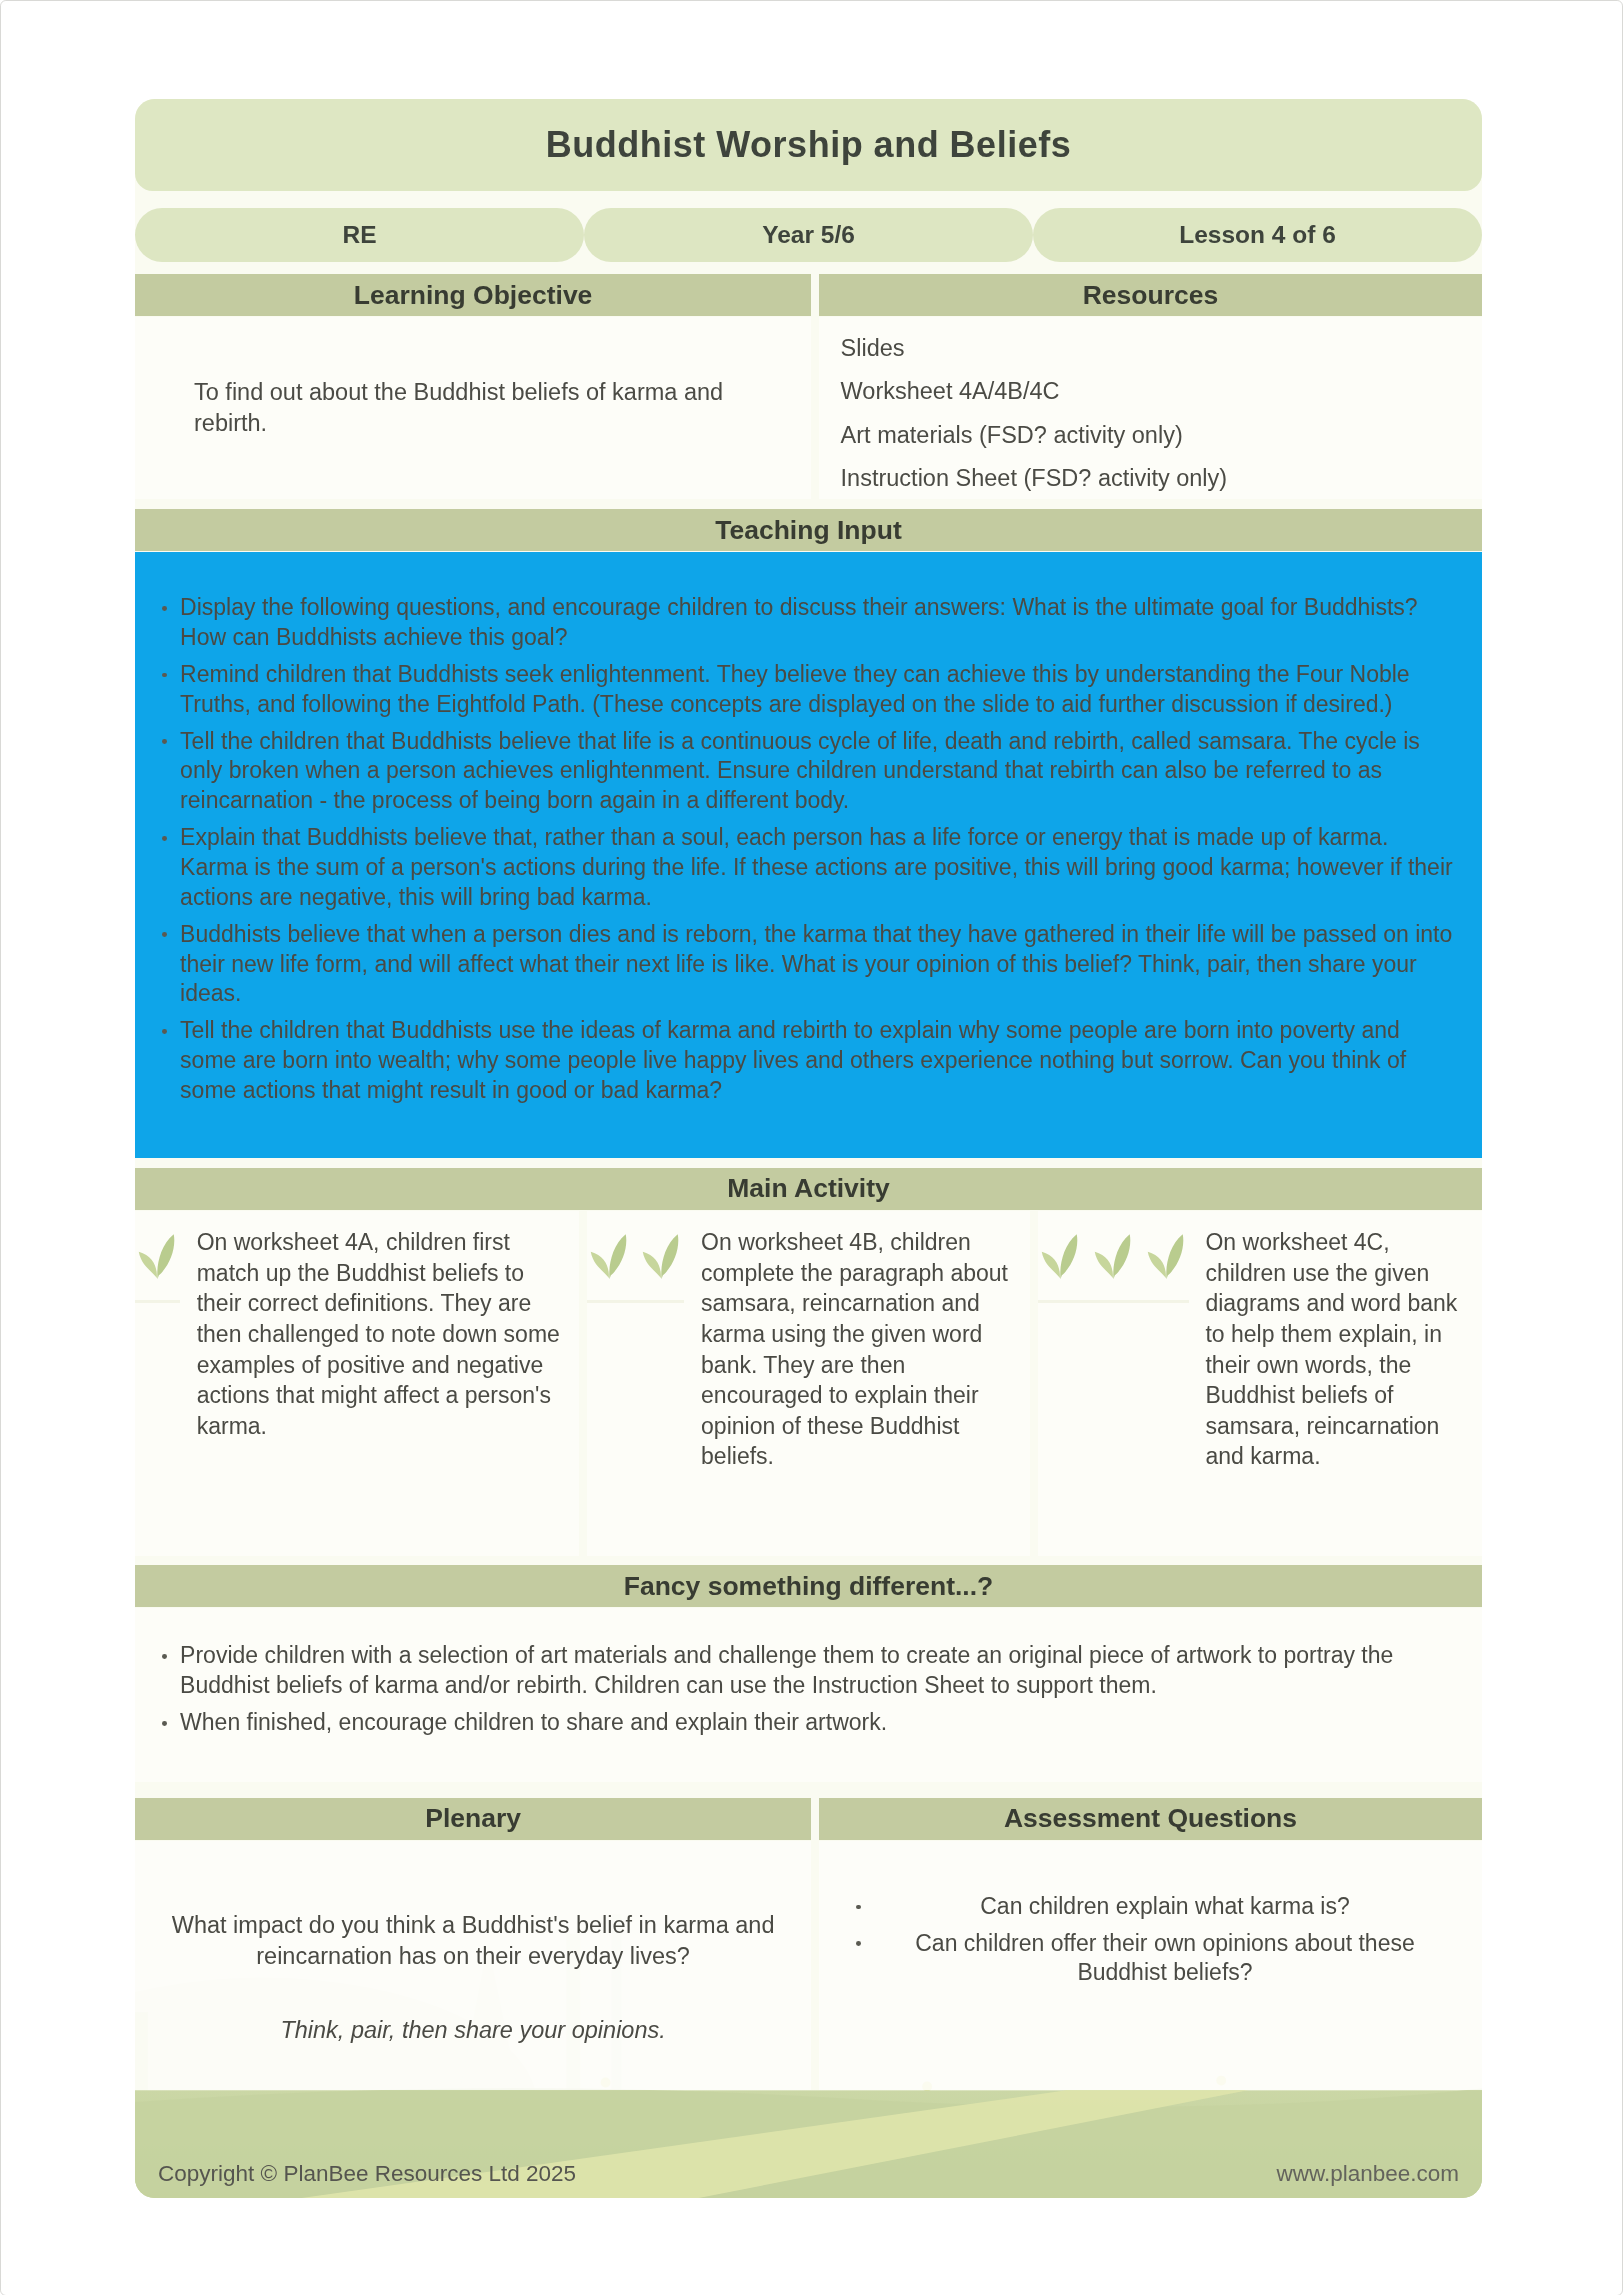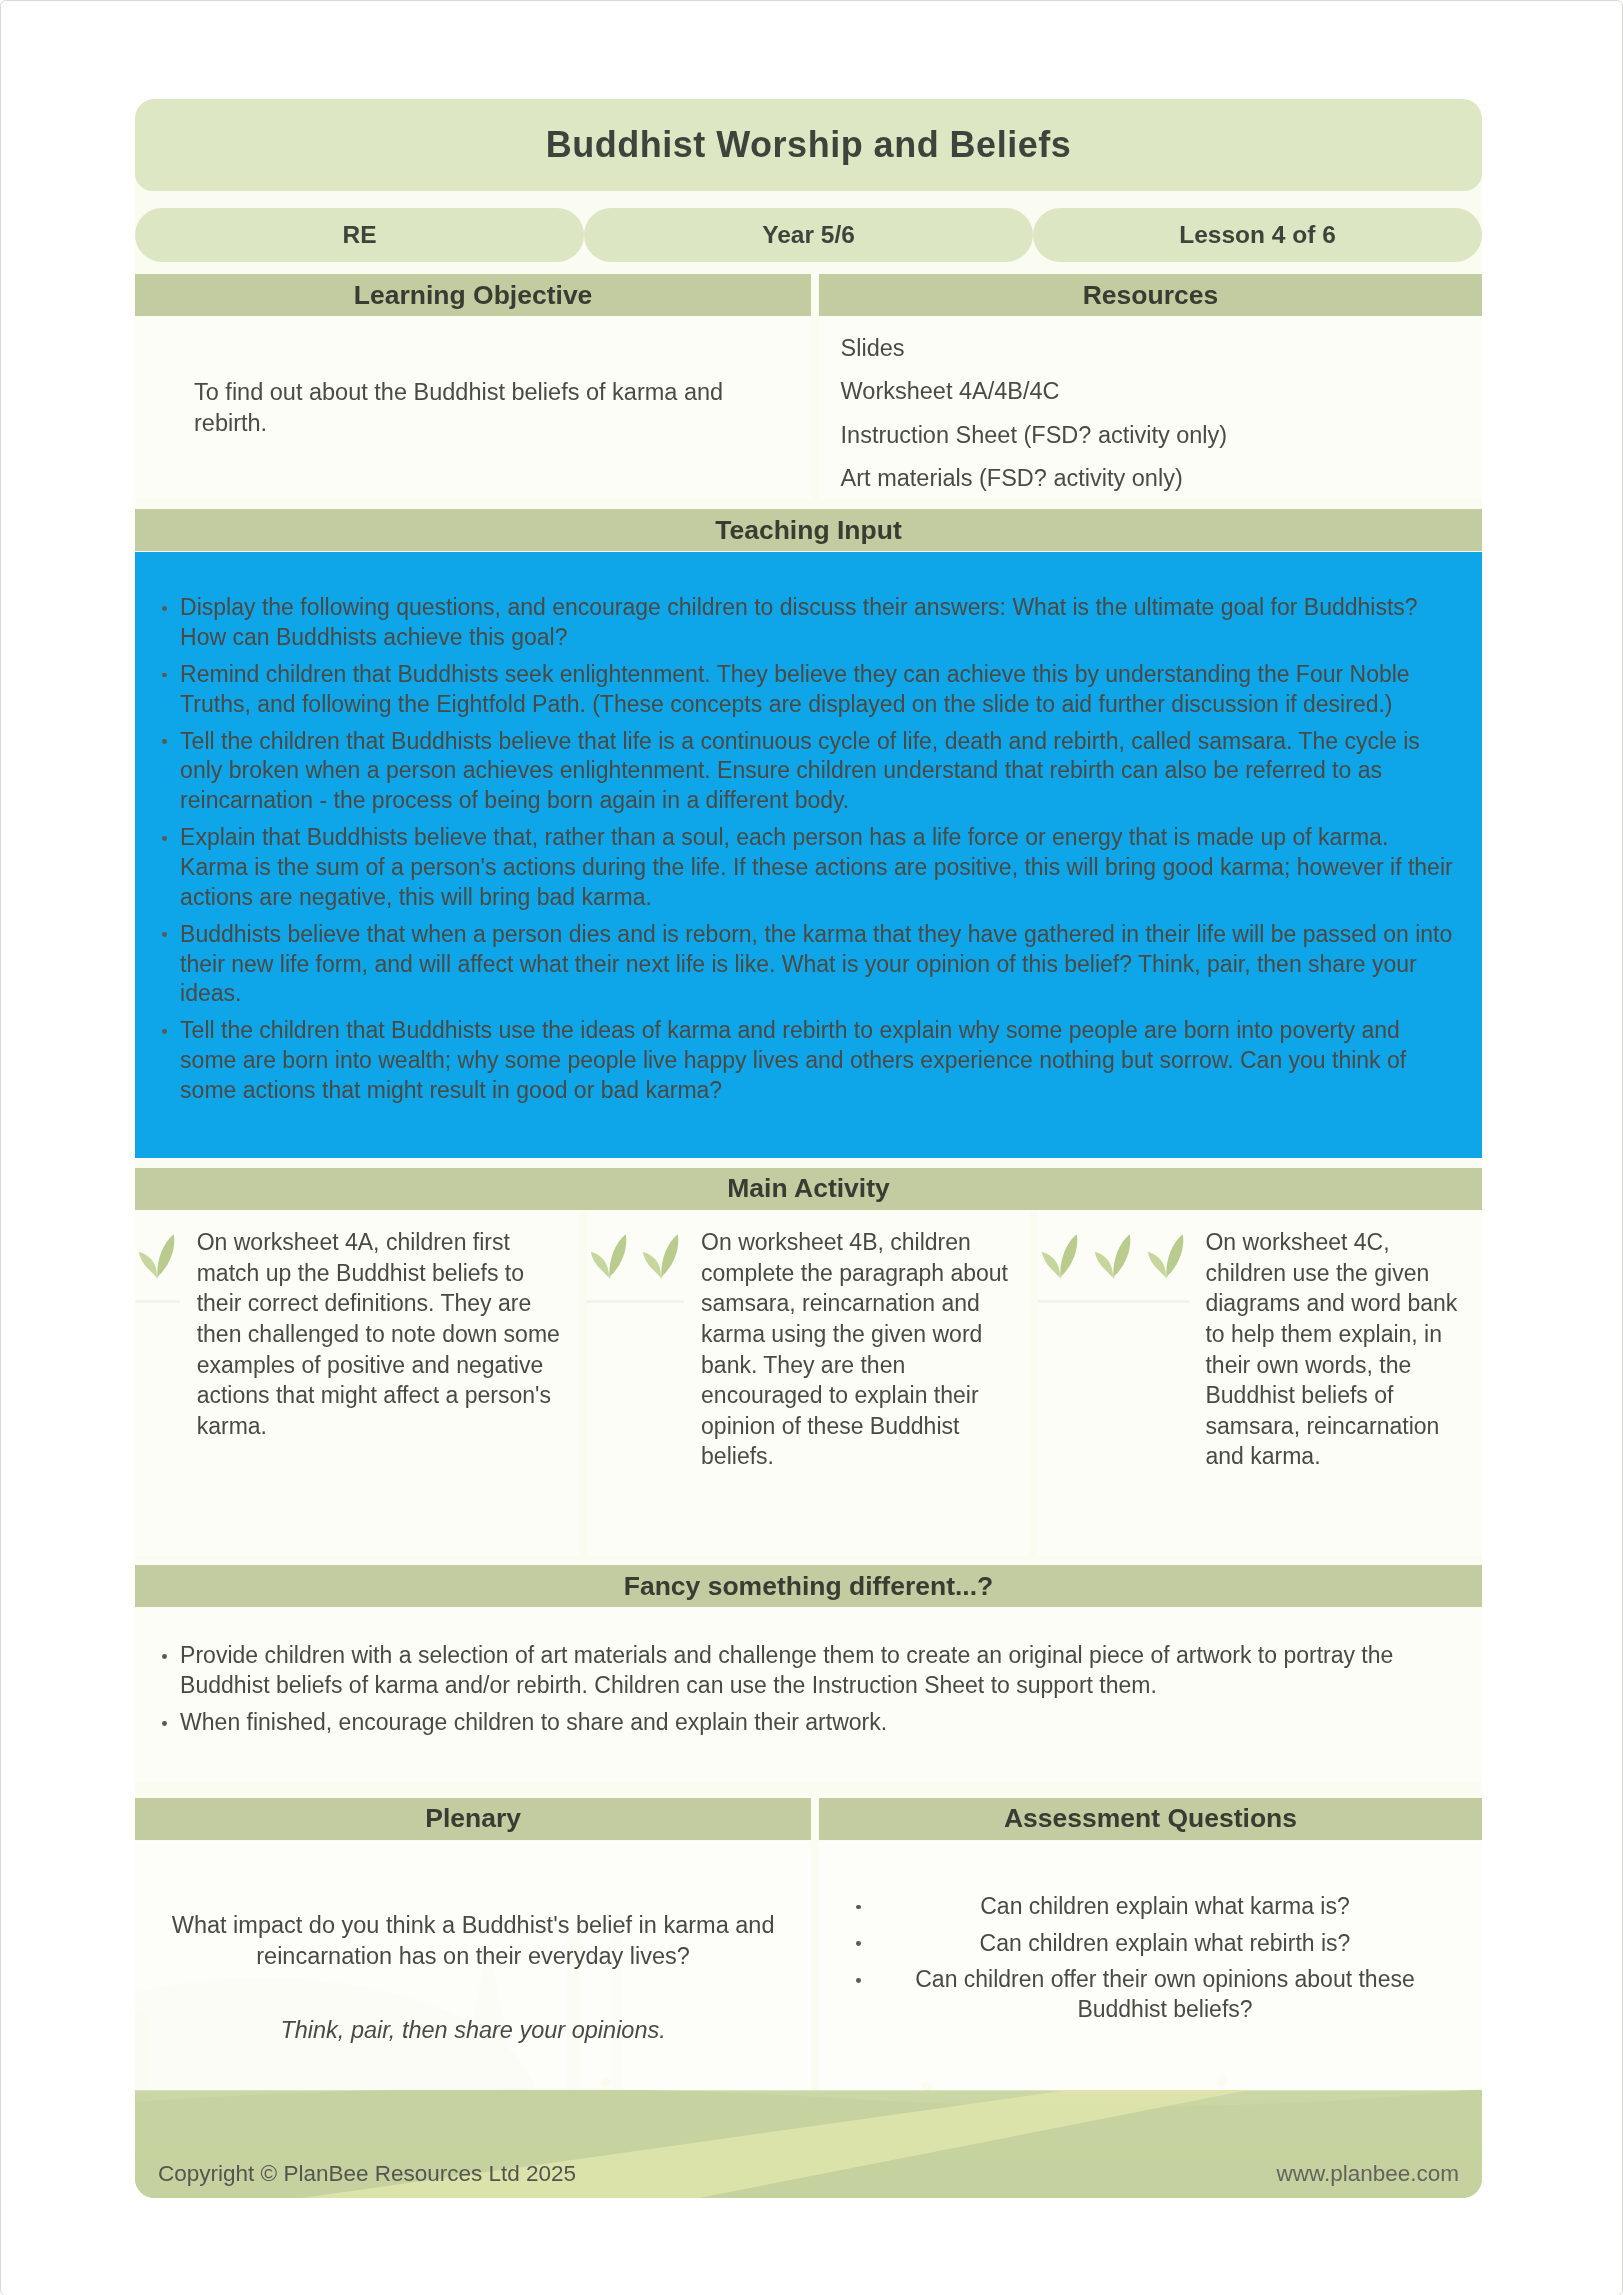--- a/index.html
+++ b/index.html
@@ -134,22 +134,22 @@
       <div class="col-r band">Resources</div>
     </div>
     <div class="two-col" style="margin-top:1px;">
       <div class="col-l cell lo-body">
         <div class="lo-text">To find out about the Buddhist beliefs of karma and rebirth.</div>
       </div>
       <div class="col-r cell lo-body">
         <ul class="res-list">
           <li>Slides</li>
           <li>Worksheet 4A/4B/4C</li>
+          <li>Art materials (FSD? activity only)</li>
           <li>Instruction Sheet (FSD? activity only)</li>
-          <li>Art materials (FSD? activity only)</li>
         </ul>
       </div>
     </div>
   </div>
 
   <div class="section">
     <div class="band">Teaching Input</div>
     <div class="ti-content" style="margin-top:1px;">
       <ul class="dots">
         <li>Display the following questions, and encourage children to discuss their answers: What is the ultimate goal for Buddhists? How can Buddhists achieve this goal?</li>
@@ -248,21 +248,20 @@
       <div class="two-col" style="margin-top:1px;">
         <div class="col-l pa-cell">
           <div class="plenary-text">
             <p>What impact do you think a Buddhist's belief in karma and reincarnation has on their everyday lives?</p>
             <p>Think, pair, then share your opinions.</p>
           </div>
         </div>
         <div class="col-r pa-cell">
           <ul class="dots aq-list">
             <li>Can children explain what karma is?</li>
-            <li>Can children explain what rebirth is?</li>
             <li>Can children offer their own opinions about these Buddhist beliefs?</li>
           </ul>
         </div>
       </div>
     </div>
     <div class="band-spacer"></div>
   </div>
 
 </div>
 

